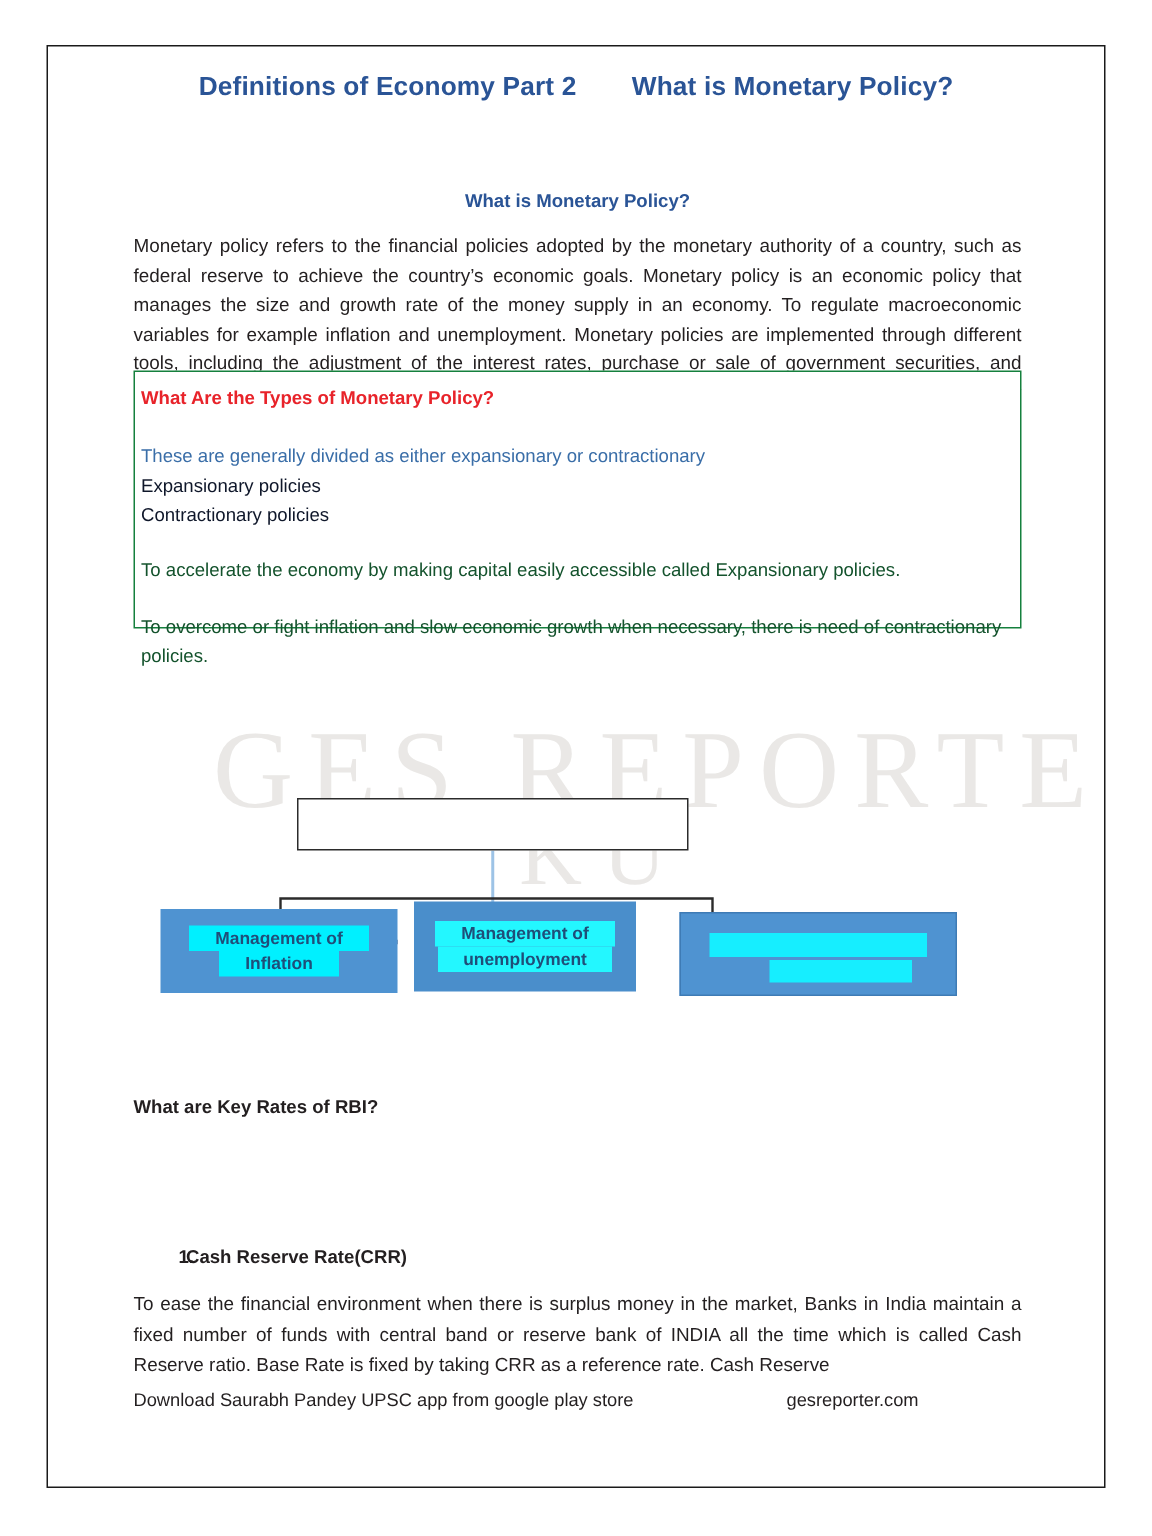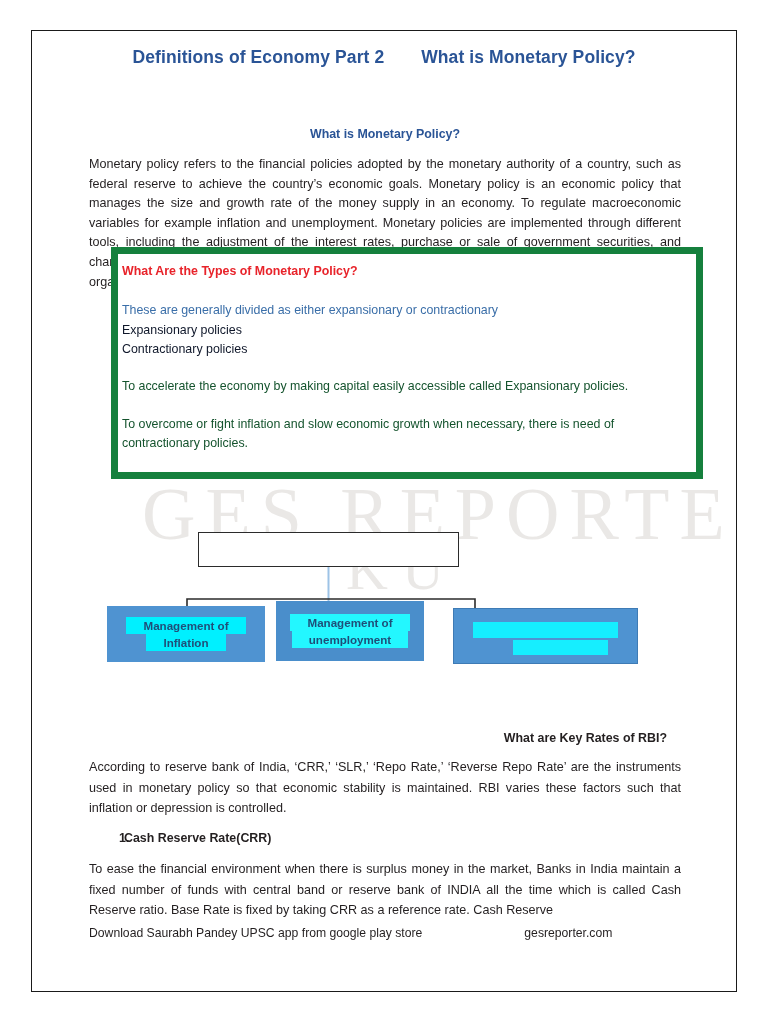--- a/index.html
+++ b/index.html
@@ -98,27 +98,26 @@
     text-align: justify;
     color: #231f20;
   }
 
   
   .types-box {
     position: absolute;
     left: 57px;
     top: 216px;
     width: 592px;
-    height: 232px;
-    border: 7px solid #15803d;
+    height: 172px;
+    border: 1px solid #15803d;
     box-sizing: border-box;
     padding: 9px 6px 0 4px;
     background: #ffffff;
     z-index: 2;
-    margin-left: 22px;
   }
   .types-box .red-head {
     font-size: 12.4px;
     font-weight: bold;
     color: #e8232a;
     margin: 0 0 22px 0;
     line-height: 16px;
   }
   .types-box .blue-line {
     font-size: 12.4px;
@@ -195,24 +194,24 @@
     background: #16eeff;
     display: block;
     margin: 0 auto;
   }
   .blank-bar.b1 { width: 145px; height: 16px; margin-top: 5px; }
   .blank-bar.b2 { width: 95px; height: 15px; margin-top: 2px; margin-left: 40px; }
 
   
   .rbi-head {
     position: absolute;
-    left: 43px;
+    left: 57px;
     top: 700px;
     width: 592px;
-    text-align: right;
+    text-align: left;
     font-size: 12.4px;
     font-weight: bold;
     color: #231f20;
     z-index: 2;
   }
   .rbi-para {
     position: absolute;
     left: 57px;
     top: 726px;
     width: 592px;
@@ -326,21 +325,20 @@
 
       <div class="node n3">
         <div>
           <span class="blank-bar b1"></span>
           <span class="blank-bar b2"></span>
         </div>
       </div>
     </div>
 
     <div class="rbi-head">What are Key Rates of RBI?</div>
-    <p class="rbi-para">According to reserve bank of India, ‘CRR,’ ‘SLR,’ ‘Repo Rate,’ ‘Reverse Repo Rate’ are the instruments used in monetary policy so that economic stability is maintained. RBI varies these factors such that inflation or depression is controlled.</p>
 
     <div class="numbered">
       <div class="row">
         <div class="num">1.</div>
         <div class="txt">Cash Reserve Rate(CRR)</div>
       </div>
     </div>
 
     <p class="crr-para">To ease the financial environment when there is surplus money in the market, Banks in India maintain a fixed number of funds with central band or reserve bank of INDIA all the time which is called Cash Reserve ratio. Base Rate is fixed by taking CRR as a reference rate. Cash Reserve</p>
 

